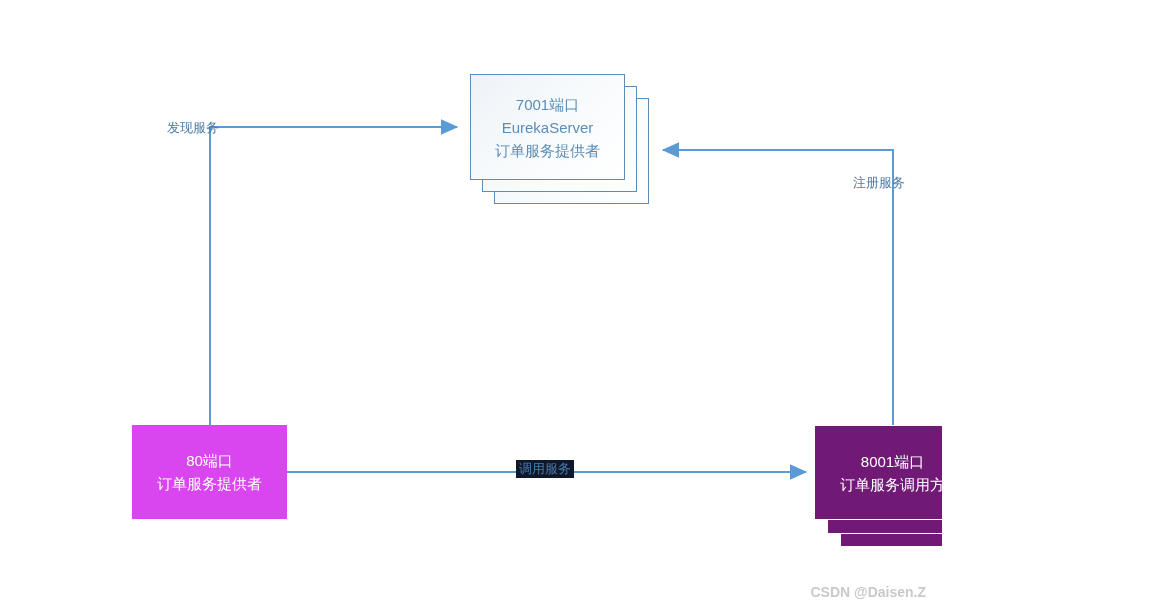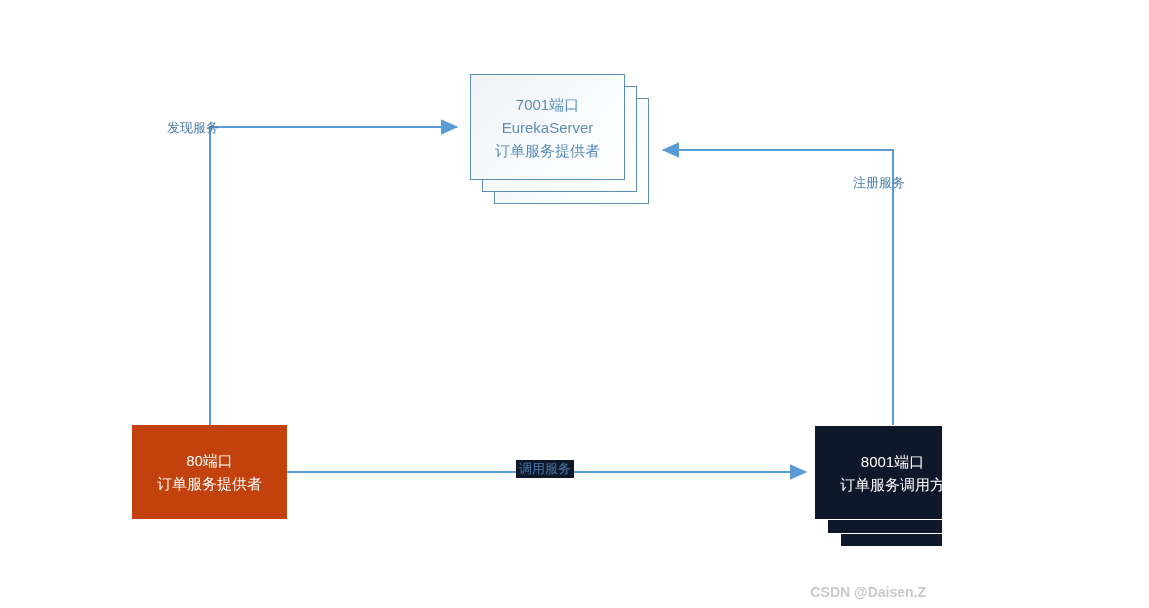--- a/index.html
+++ b/index.html
@@ -39,40 +39,40 @@
     font-size: 15px;
     line-height: 23px;
     white-space: nowrap;
   }
 
   
   .green-box {
     position: absolute;
     left: 132px; top: 425px;
     width: 155px; height: 94px;
-    background: #c2410c;
+    background: #d946ef;
     display: flex; flex-direction: column;
     align-items: center; justify-content: center;
     box-sizing: border-box;
     z-index: 6;
   }
   .green-line {
     color: #ffffff;
     font-size: 15px;
     line-height: 23px;
     white-space: nowrap;
   }
 
   
   .orange-stack { position: absolute; left: 814px; top: 425px; width: 195px; height: 125px; z-index: 6; }
   .orange-card {
     position: absolute;
     width: 157px;
     height: 95px;
-    background: #0f172a;
+    background: #701a75;
     border: 1px solid #ffffff;
     box-sizing: border-box;
   }
   .orange-back2 { left: 26px; top: 27px; z-index: 1; }
   .orange-back1 { left: 13px; top: 14px; z-index: 2; }
   .orange-front { left: 0px;  top: 0px;  z-index: 3;
     display: flex; flex-direction: column;
     align-items: center; justify-content: center;
   }
   .orange-line {

